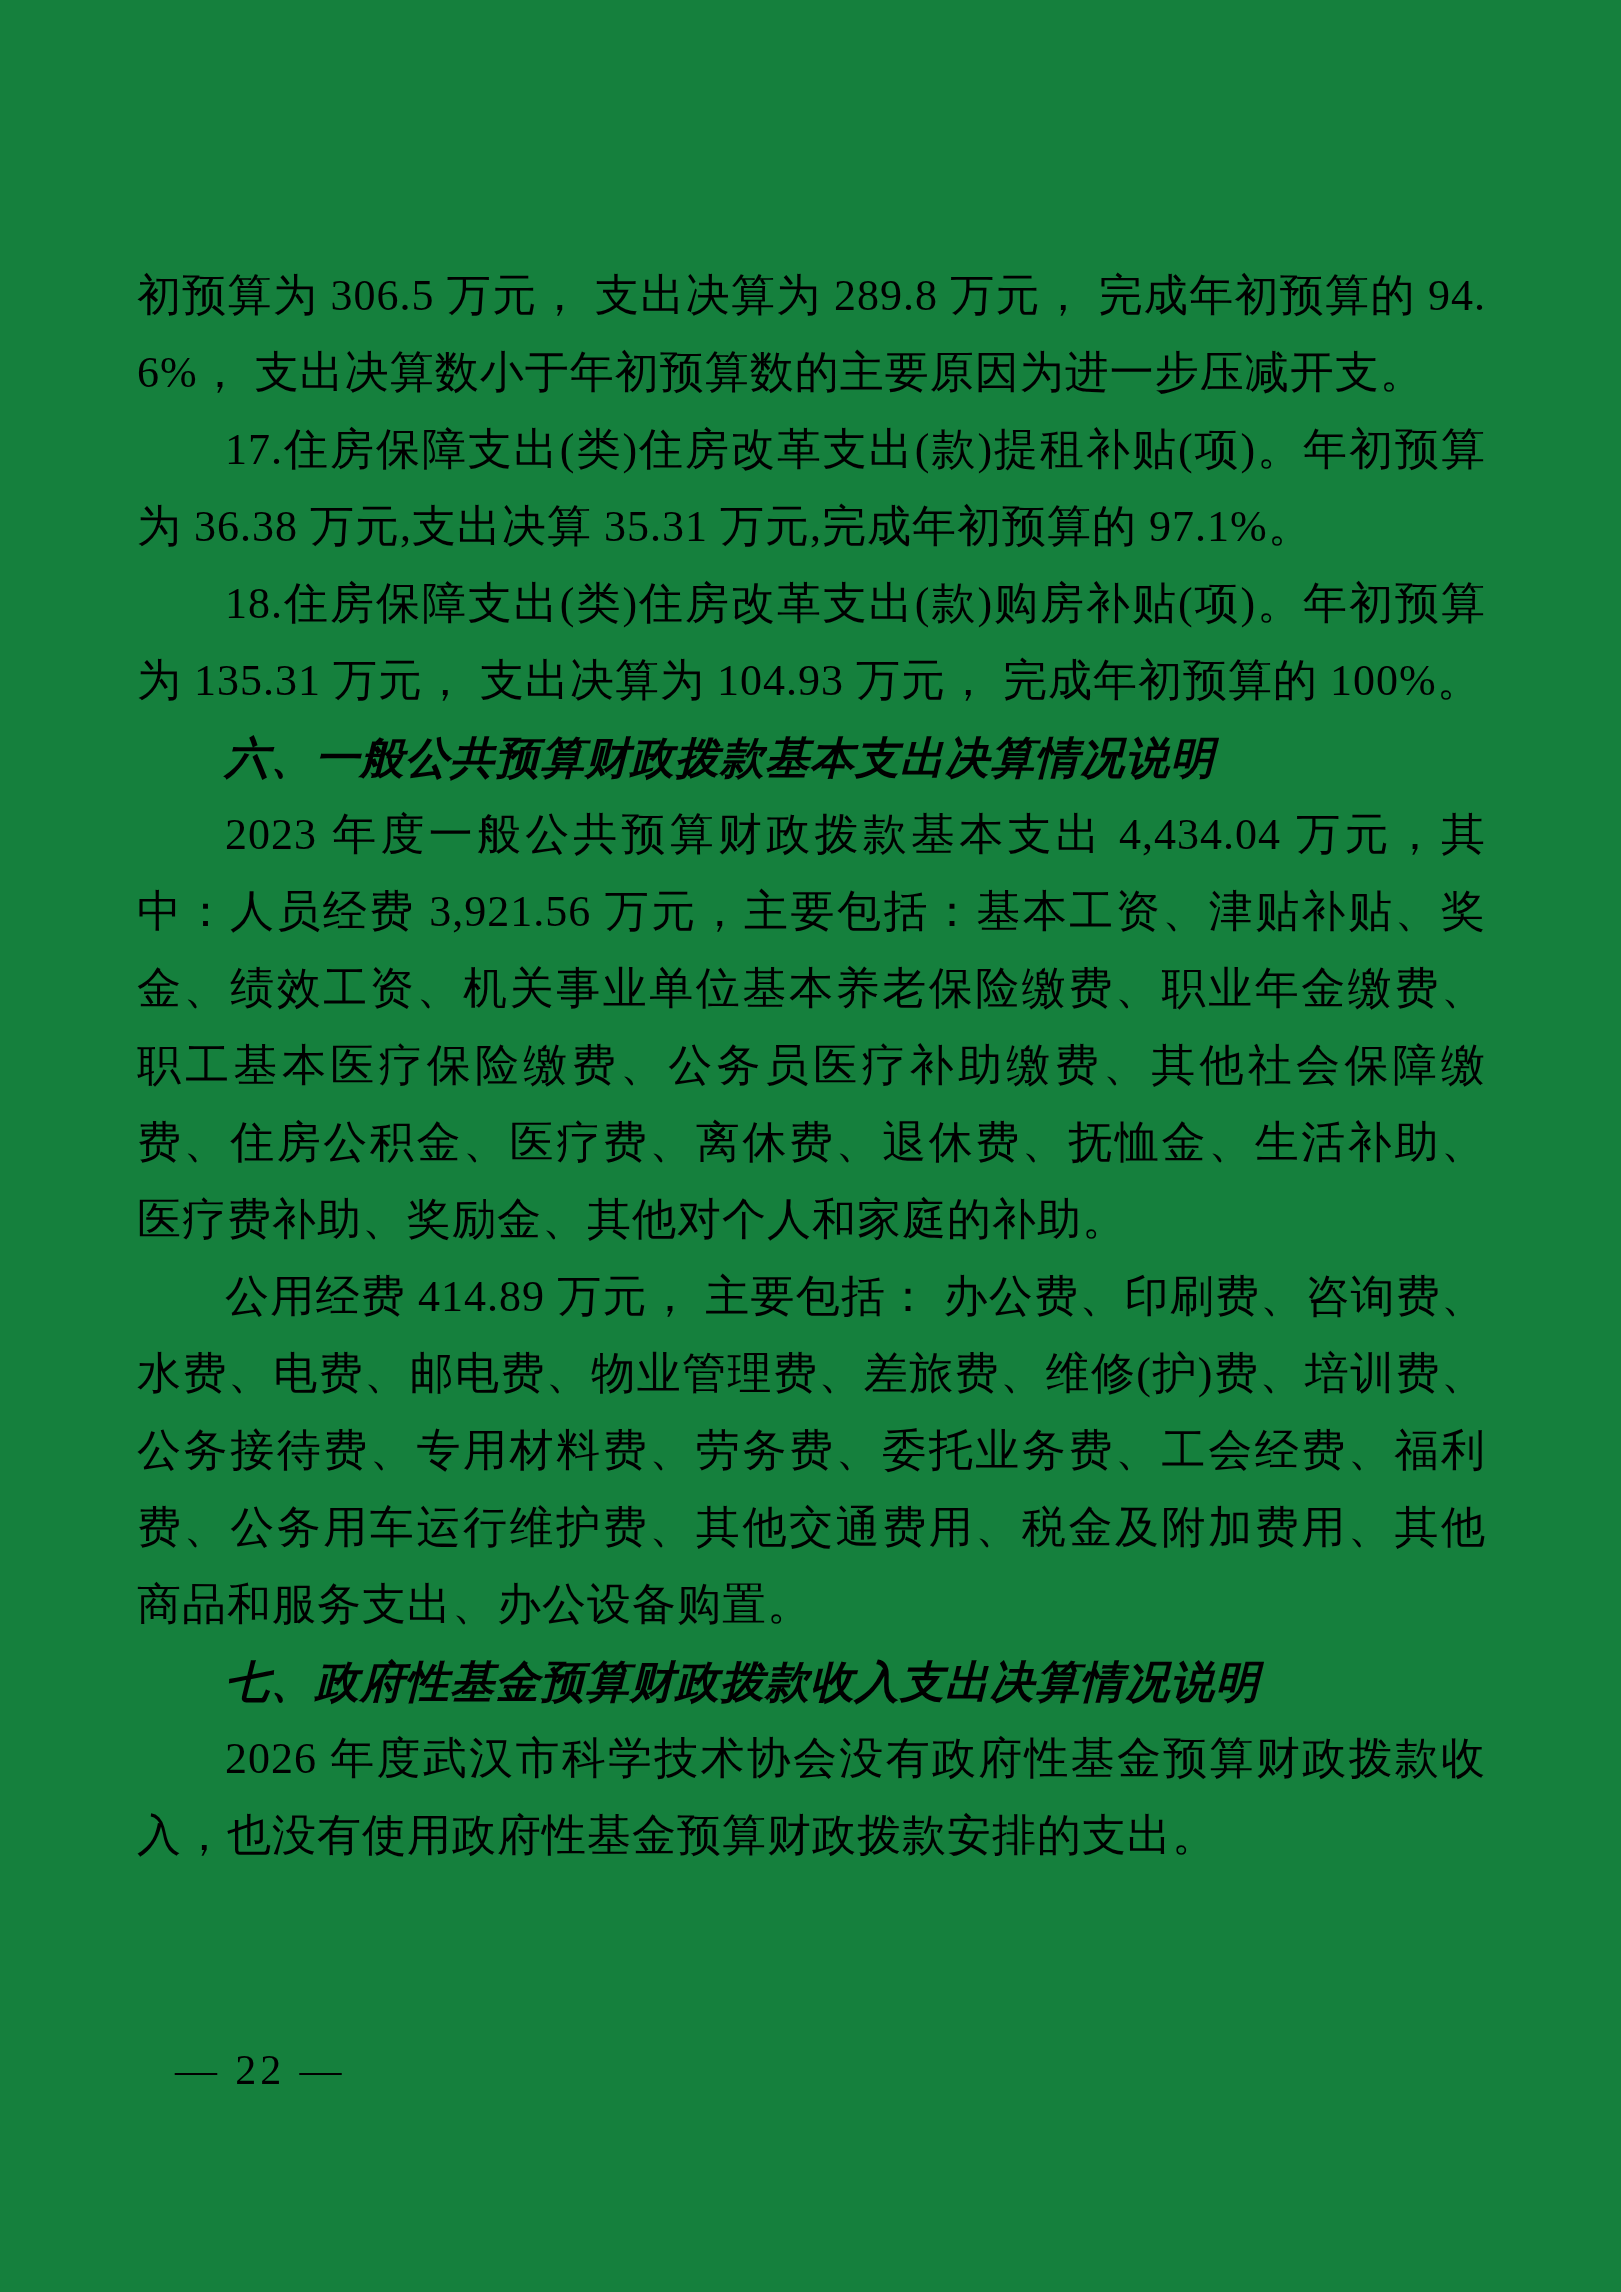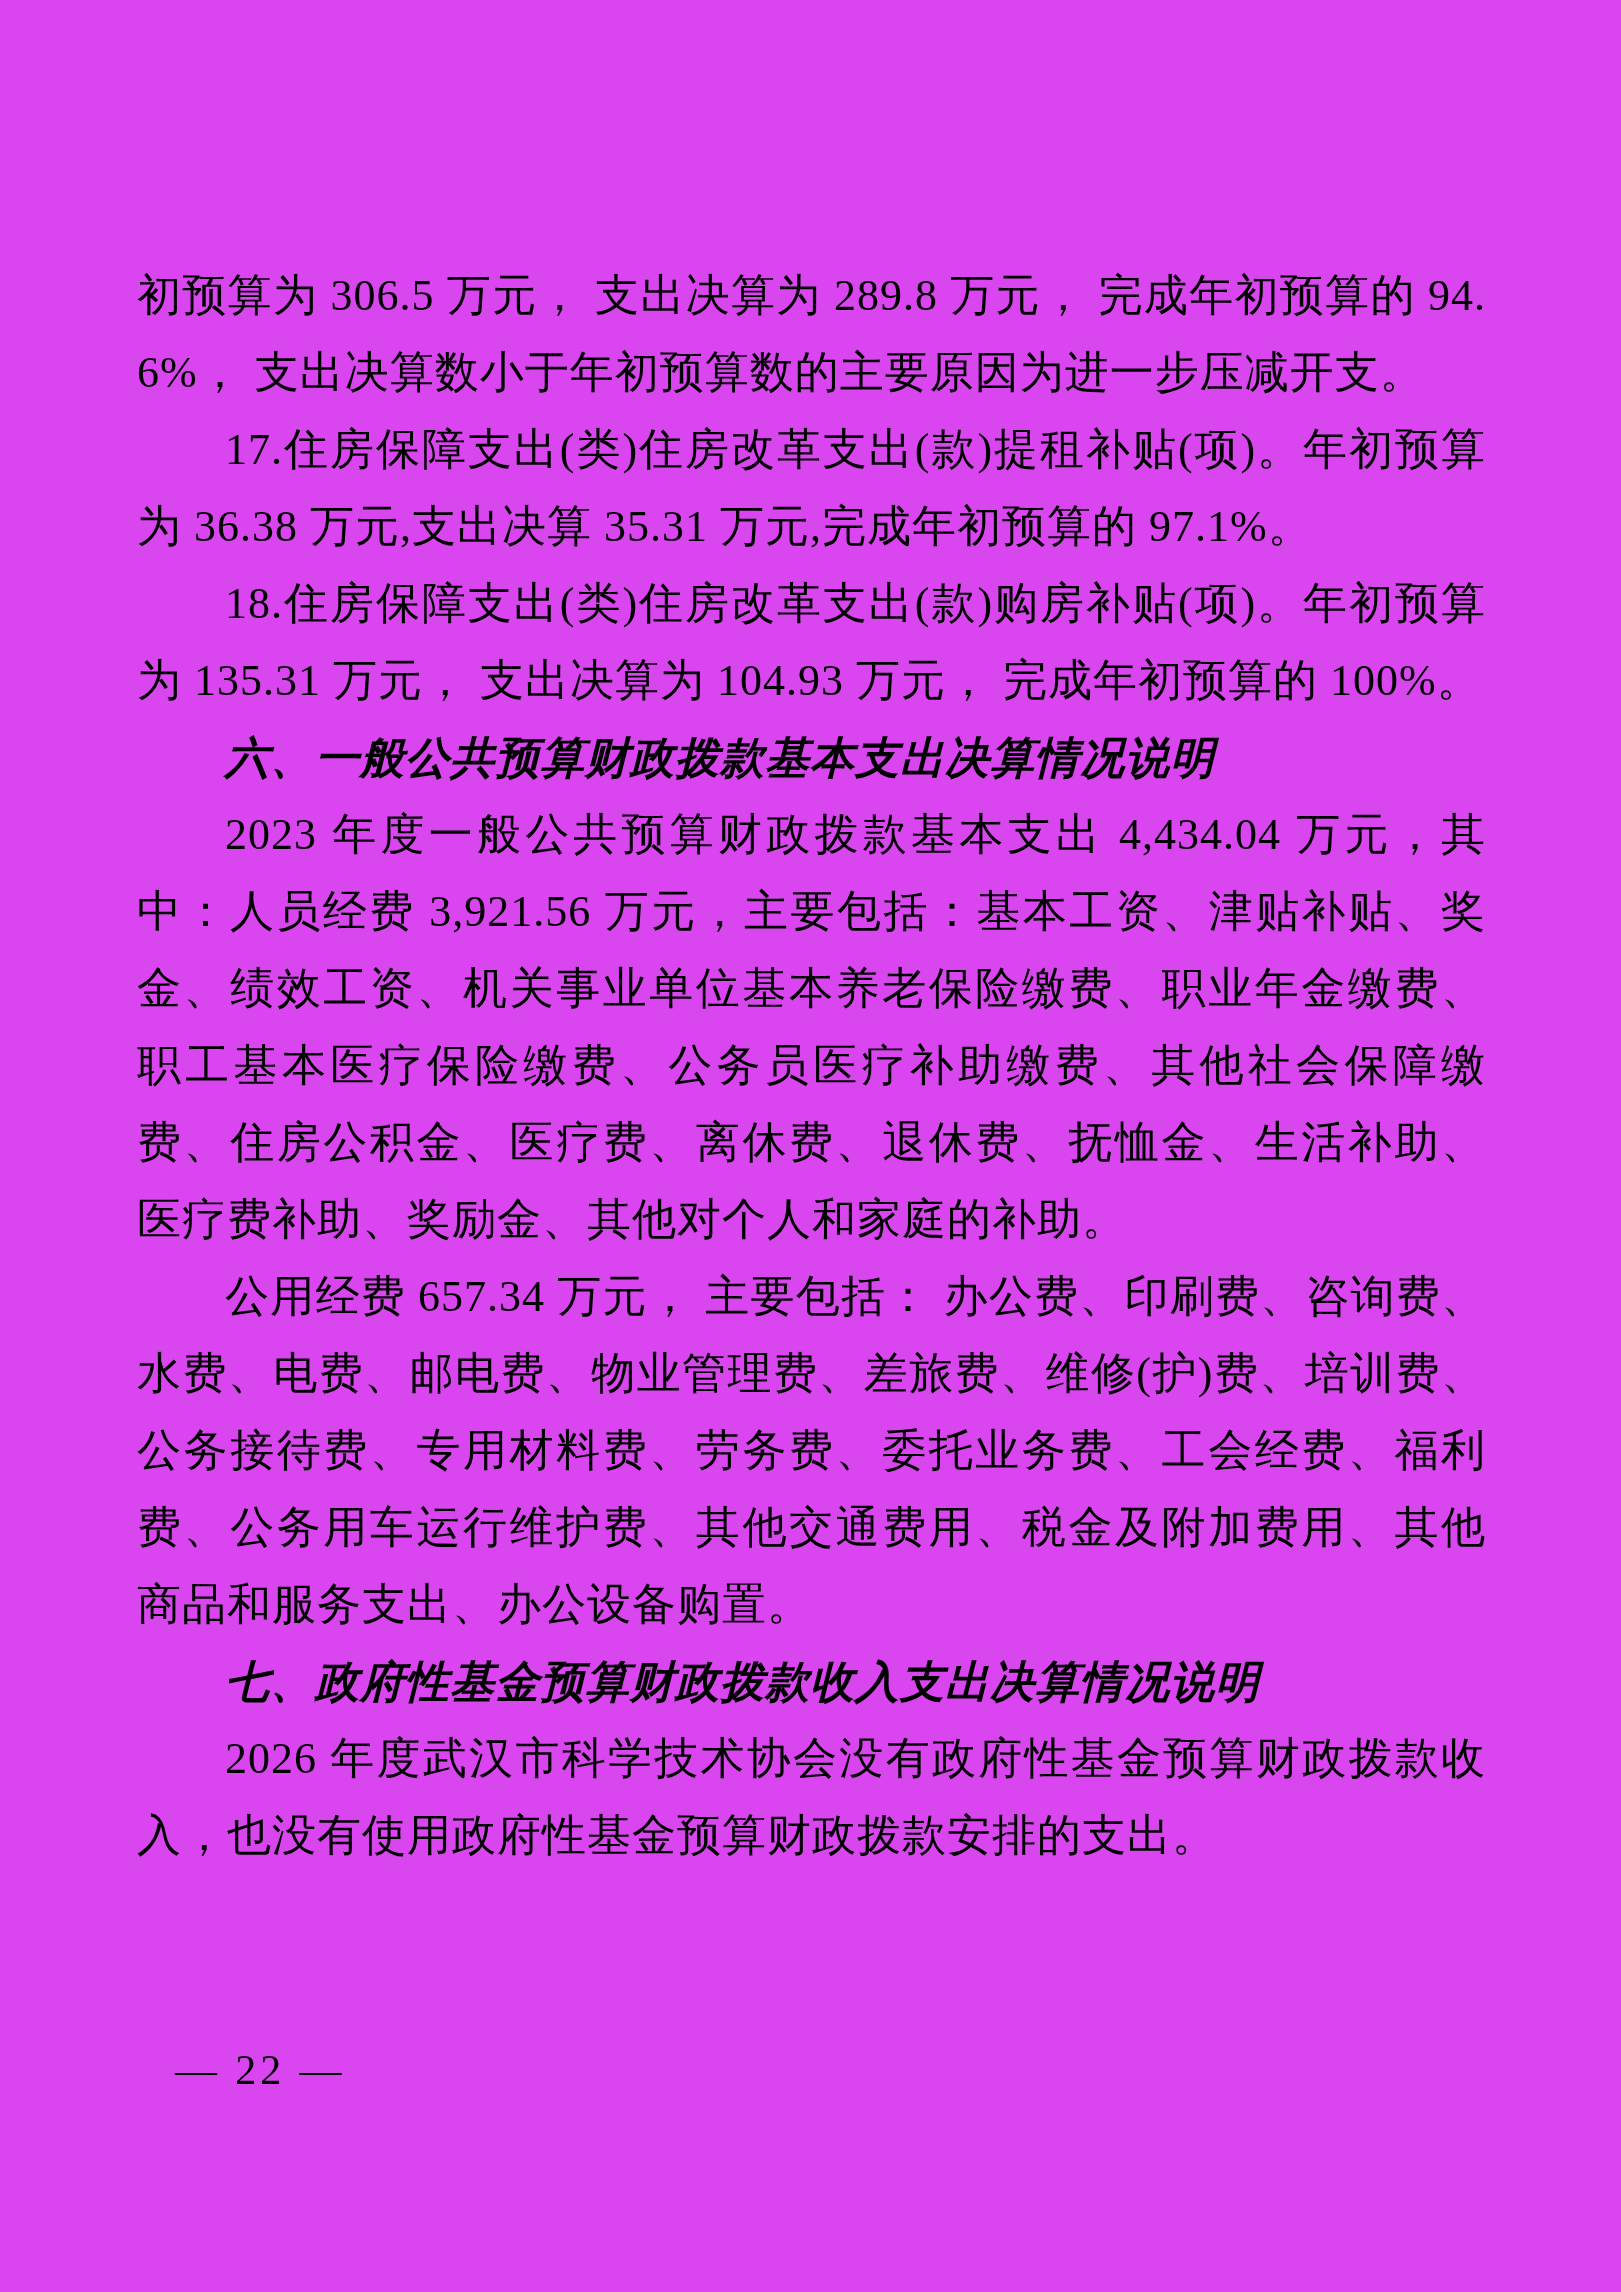--- a/index.html
+++ b/index.html
@@ -4,21 +4,21 @@
 <style>
   html, body {
     margin: 0;
     padding: 0;
     background: #ffffff;
   }
   .page {
     position: relative;
     width: 1621px;
     height: 2293px;
-    background: #d946ef;
+    background: #15803d;
     overflow: hidden;
     font-family: "Liberation Serif", "DejaVu Serif", serif;
     color: #000000;
   }
   .content {
     position: absolute;
     left: 137px;
     top: 257px;
     width: 1349px;
   }
@@ -59,20 +59,20 @@
 </head>
 <body>
 
 <div class="page">
   <div class="content">
     <p class="para">初预算为 306.5 万元， 支出决算为 289.8 万元， 完成年初预算的 94.6%， 支出决算数小于年初预算数的主要原因为进一步压减开支。</p>
     <p class="para indent">17.住房保障支出(类)住房改革支出(款)提租补贴(项)。年初预算为 36.38 万元,支出决算 35.31 万元,完成年初预算的 97.1%。</p>
     <p class="para indent">18.住房保障支出(类)住房改革支出(款)购房补贴(项)。年初预算为 135.31 万元， 支出决算为 104.93 万元， 完成年初预算的 100%。</p>
     <h2 class="heading">六、一般公共预算财政拨款基本支出决算情况说明</h2>
     <p class="para indent">2023 年度一般公共预算财政拨款基本支出 4,434.04 万元，其中：人员经费 3,921.56 万元，主要包括：基本工资、津贴补贴、奖金、绩效工资、机关事业单位基本养老保险缴费、职业年金缴费、职工基本医疗保险缴费、公务员医疗补助缴费、其他社会保障缴费、住房公积金、医疗费、离休费、退休费、抚恤金、生活补助、医疗费补助、奖励金、其他对个人和家庭的补助。</p>
-    <p class="para indent">公用经费 657.34 万元， 主要包括： 办公费、印刷费、咨询费、水费、电费、邮电费、物业管理费、差旅费、维修(护)费、培训费、公务接待费、专用材料费、劳务费、委托业务费、工会经费、福利费、公务用车运行维护费、其他交通费用、税金及附加费用、其他商品和服务支出、办公设备购置。</p>
+    <p class="para indent">公用经费 414.89 万元， 主要包括： 办公费、印刷费、咨询费、水费、电费、邮电费、物业管理费、差旅费、维修(护)费、培训费、公务接待费、专用材料费、劳务费、委托业务费、工会经费、福利费、公务用车运行维护费、其他交通费用、税金及附加费用、其他商品和服务支出、办公设备购置。</p>
     <h2 class="heading">七、政府性基金预算财政拨款收入支出决算情况说明</h2>
     <p class="para indent">2026 年度武汉市科学技术协会没有政府性基金预算财政拨款收入，也没有使用政府性基金预算财政拨款安排的支出。</p>
   </div>
 
   <div class="page-number">— 22 —</div>
 </div>
 
 
 </body></html>

